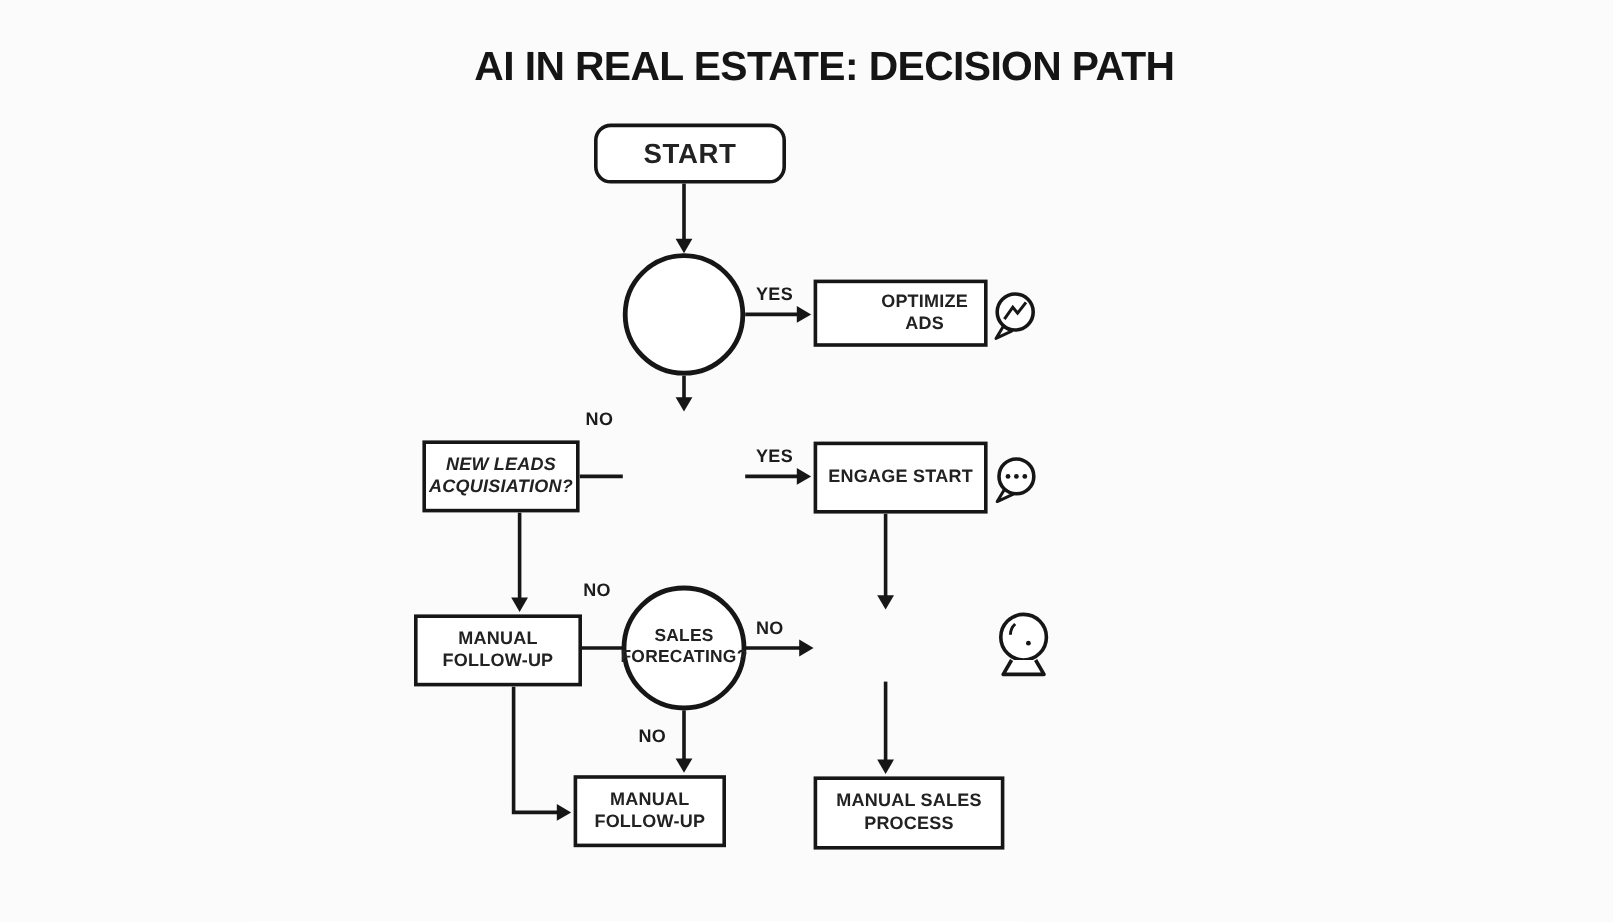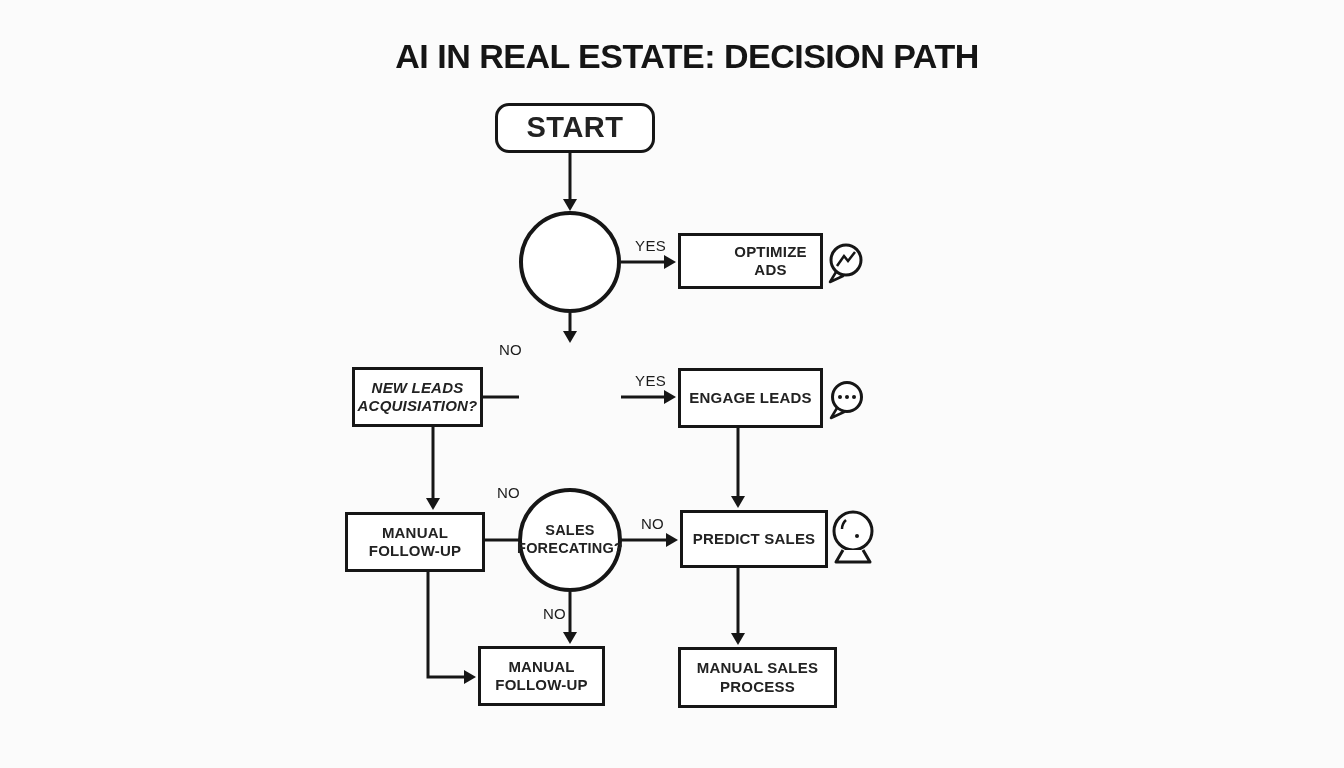--- a/index.html
+++ b/index.html
@@ -14,28 +14,28 @@
     letter-spacing:-0.5px; color:#151515;
   }
   .node {
     position:absolute; background:#ffffff; border:3px solid #161616;
     display:flex; align-items:center; justify-content:center;
     text-align:center; font-weight:bold; font-size:15px;
     line-height:1.22; letter-spacing:0.2px; color:#222;
     box-sizing:border-box;
   }
   .start {
-    border-radius:14px; font-size:29px; border-width:3.5px; letter-spacing:0.5px;text-align:right;
+    border-radius:14px; font-size:23px; border-width:3.5px; letter-spacing:0.5px;text-align:right;
   }
   .circle {
     border-radius:50%; border-width:4px; font-size:14.5px; overflow:visible;
   }
   .edge-label {
-    position:absolute; font-weight:normal; font-size:15px; color:#1c1c1c;
-    text-align:right; letter-spacing:0.3px;
+    position:absolute; font-weight:bold; font-size:15px; color:#1c1c1c;
+    text-align:left; letter-spacing:0.3px;
   }
   svg.layer { position:absolute; left:0; top:0; }
   .stroke { stroke:#161616; fill:none; }
 </style>
 </head>
 <body>
 
 <div class="canvas">
 
   <h1 class="title">AI IN REAL ESTATE: DECISION PATH</h1>
@@ -100,27 +100,26 @@
 
   <div class="node start" style="left:495px; top:103px; width:160px; height:50px;">START</div>
 
   <div class="node circle" style="left:519px; top:211px; width:102px; height:102px;"></div>
 
   <div class="node" style="left:678px; top:233px; width:145px; height:56px;padding-left:40px;">OPTIMIZE ADS</div>
 
   <div class="node" style="left:352px; top:367px; width:131px; height:60px;font-style:italic;">NEW LEADS ACQUISIATION?</div>
 
 
-  <div class="node" style="left:678px; top:368px; width:145px; height:60px;">ENGAGE LEADS</div>
+  <div class="node" style="left:678px; top:368px; width:145px; height:60px;">ENGAGE START</div>
 
   <div class="node" style="left:345px; top:512px; width:140px; height:60px;">MANUAL FOLLOW-UP</div>
 
   <div class="node circle" style="left:518px; top:488px; width:104px; height:104px;">SALES FORECATING?</div>
 
-  <div class="node" style="left:680px; top:510px; width:148px; height:58px;">PREDICT SALES</div>
 
   <div class="node" style="left:478px; top:646px; width:127px; height:60px;">MANUAL FOLLOW-UP</div>
 
   <div class="node" style="left:678px; top:647px; width:159px; height:61px;">MANUAL SALES PROCESS</div>
 
   <div class="edge-label" style="left:630px; top:237px; width:36px;">YES</div>
   <div class="edge-label" style="left:488px; top:341px; width:34px;">NO</div>
   <div class="edge-label" style="left:630px; top:372px; width:36px;">YES</div>
   <div class="edge-label" style="left:486px; top:484px; width:34px;">NO</div>
   <div class="edge-label" style="left:630px; top:515px; width:34px;">NO</div>

